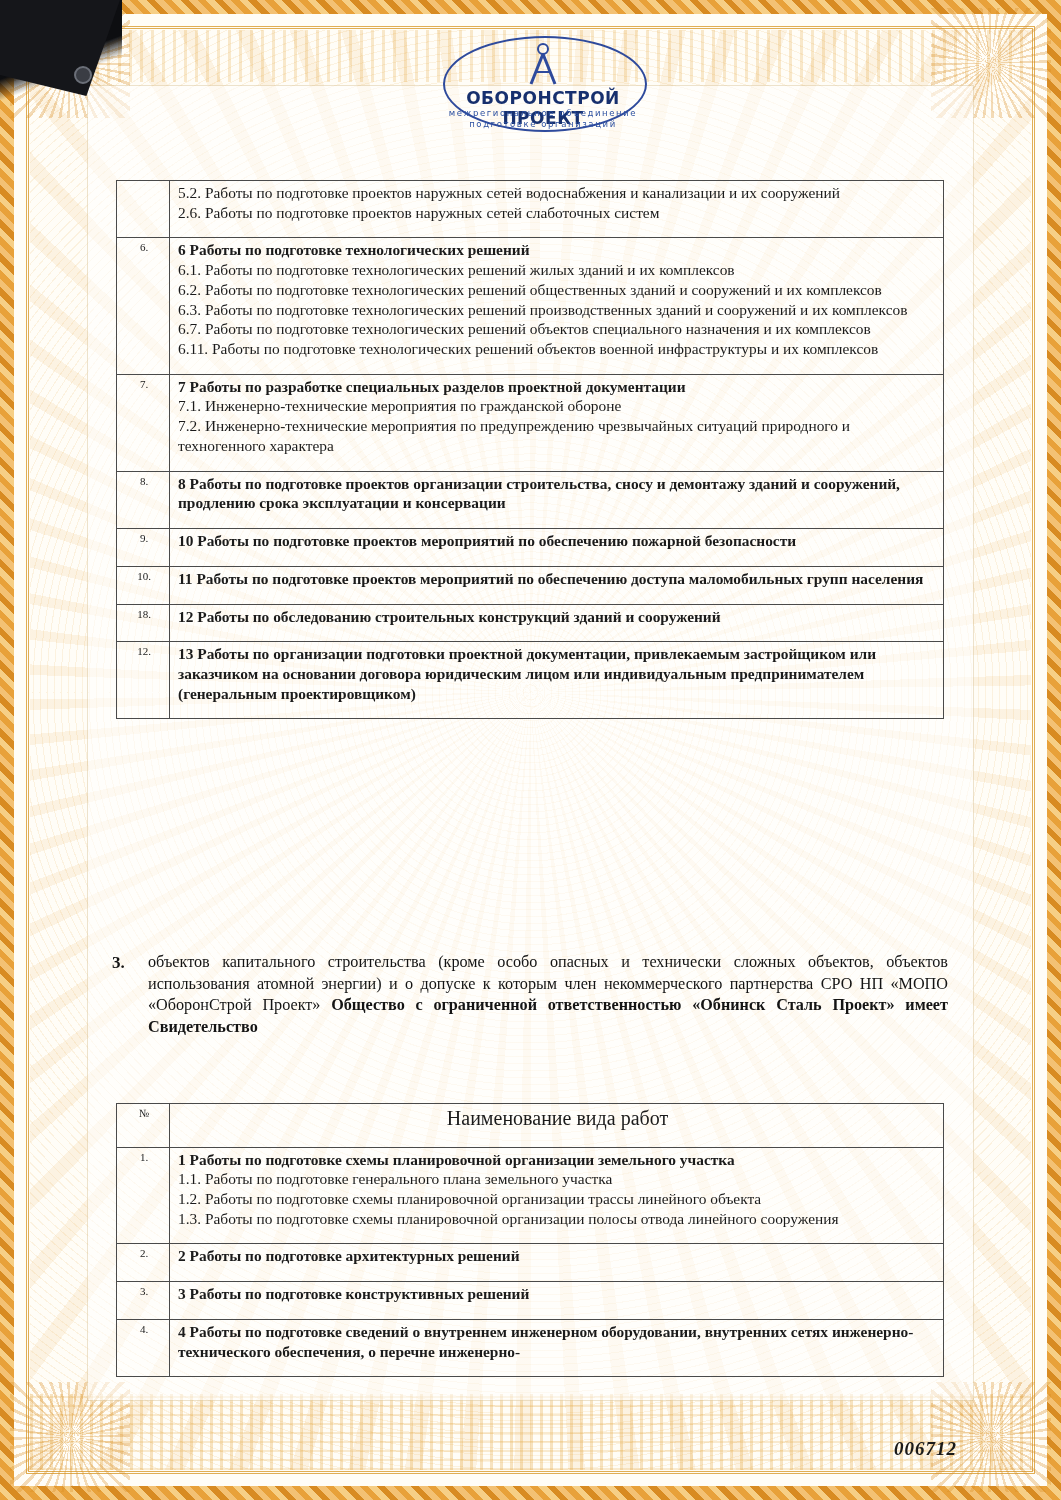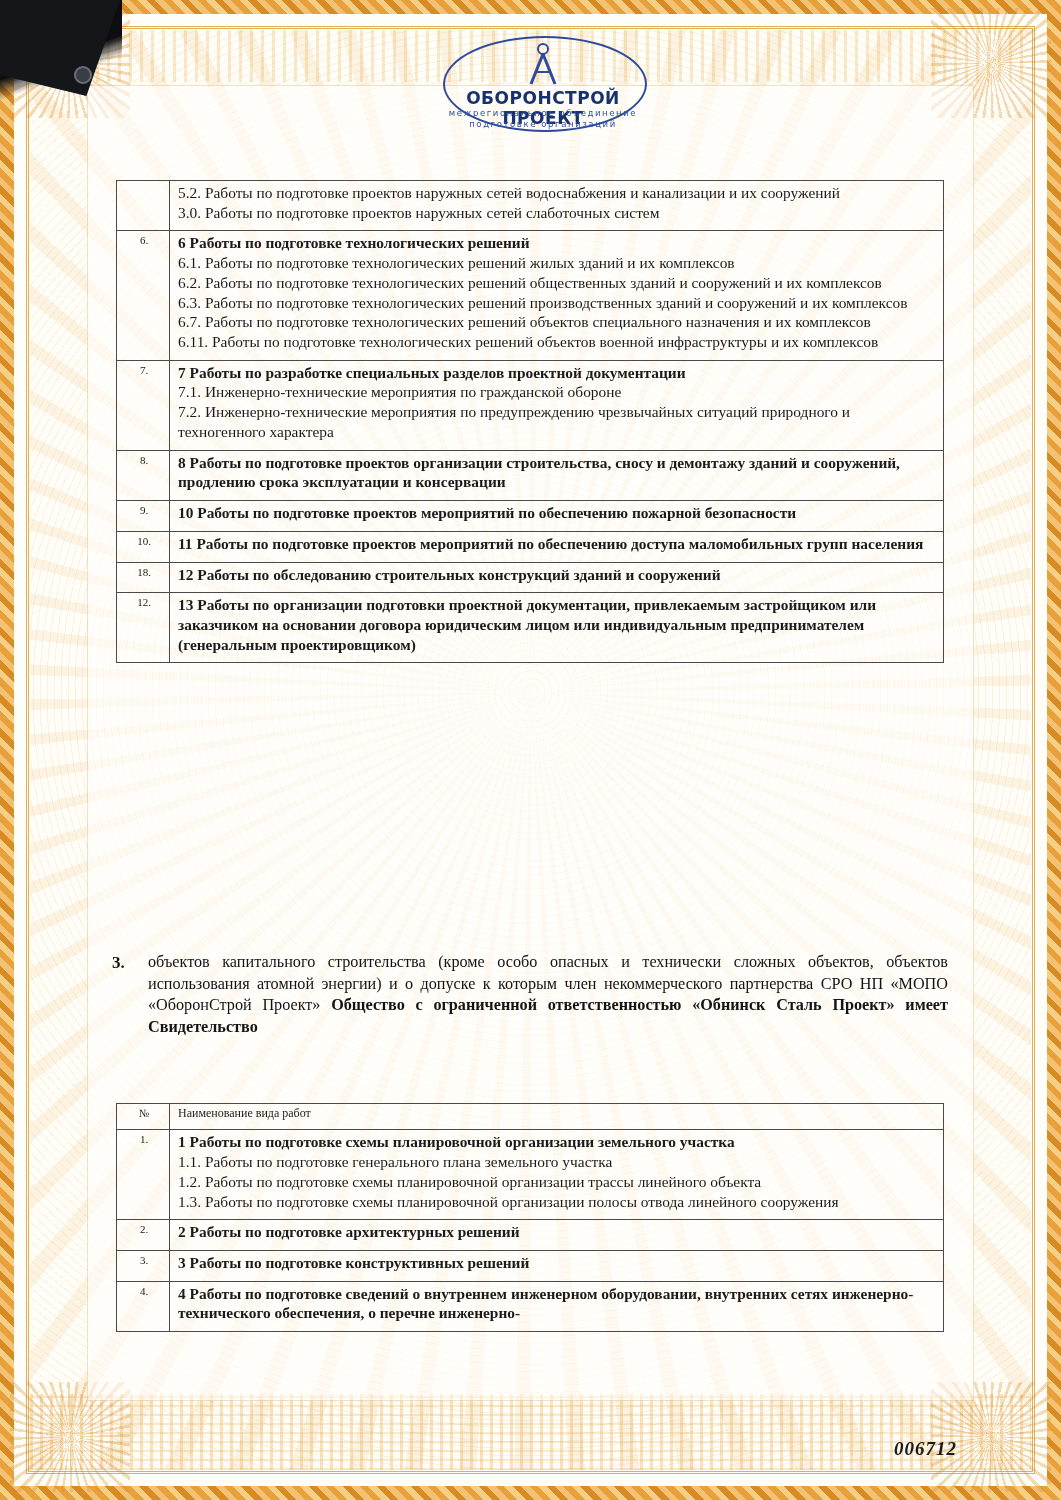--- a/index.html
+++ b/index.html
@@ -94,33 +94,33 @@
     position:absolute;
     border-collapse:collapse;
     font-size:15.4px;
     color:#1b1b1b;
     table-layout:fixed;
   }
   table.t1{left:116px;top:180px;width:828px;}
   table.t2{left:116px;top:1103px;width:828px;}
   table.works td{
     border:1px solid #4a4a4a;
-    padding:2px 6px 8px 8px;
+    padding:2px 6px 15px 8px;
     vertical-align:top;
     line-height:1.28;
     background:transparent;
     margin-top:40px;
   }
   td.num{
     width:38px;text-align:center;font-size:11px;vertical-align:top;
     padding-top:3px;
   }
   .b{font-weight:bold;}
   .hdr-num{font-size:15px;text-align:center;font-weight:normal;}
-  .hdr-name{text-align:left;font-size:12px;}
+  .hdr-name{text-align:center;font-size:20px;}
 
   
   .para{
     position:absolute;left:148px;top:952px;width:800px;
     font-size:16.2px;line-height:1.33;color:#141414;
     text-align:justify;
   }
   .para .marker{
     position:absolute;left:-36px;top:0;font-weight:bold;font-size:17px;
   }
@@ -177,21 +177,21 @@
     <div class="logo-sub1">межрегиональное объединение</div>
     <div class="logo-sub2">подготовке организаций</div>
   </div>
 
   <table class="works t1">
     <tbody>
       <tr>
         <td class="num"></td>
         <td>
           <div>5.2. Работы по подготовке проектов наружных сетей водоснабжения и канализации и их сооружений</div>
-          <div>3.0. Работы по подготовке проектов наружных сетей слаботочных систем</div>
+          <div>2.6. Работы по подготовке проектов наружных сетей слаботочных систем</div>
         </td>
       </tr>
       <tr>
         <td class="num">6.</td>
         <td>
           <div class="b">6 Работы по подготовке технологических решений</div>
           <div>6.1. Работы по подготовке технологических решений жилых зданий и их комплексов</div>
           <div>6.2. Работы по подготовке технологических решений общественных зданий и сооружений и их комплексов</div>
           <div>6.3. Работы по подготовке технологических решений производственных зданий и сооружений и их комплексов</div>
           <div>6.7. Работы по подготовке технологических решений объектов специального назначения и их комплексов</div>

